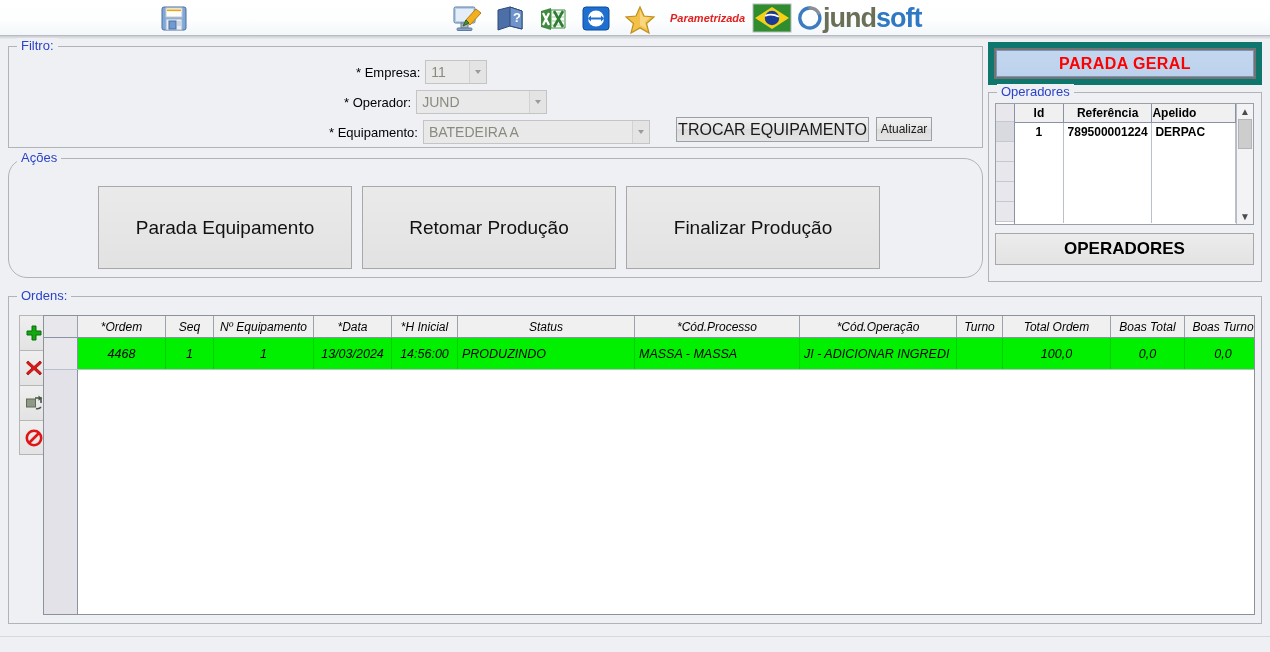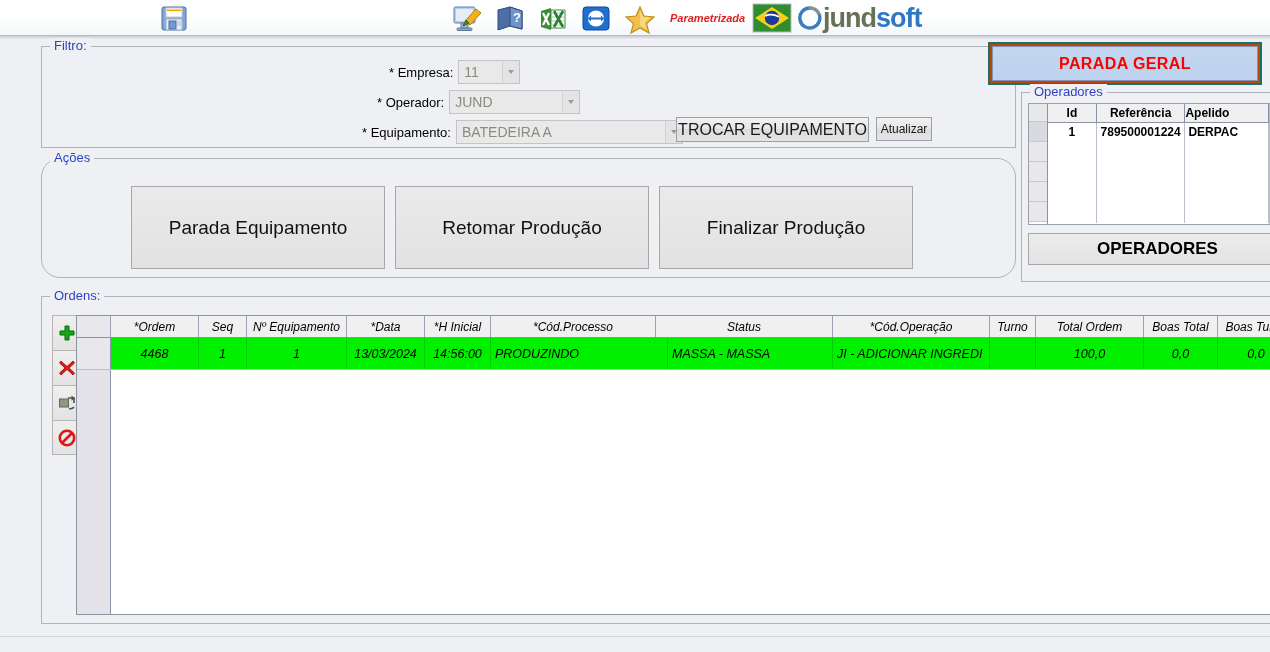--- a/index.html
+++ b/index.html
@@ -25,21 +25,20 @@
   .tb-icon { position: absolute; cursor: pointer; }
 
   
   .ic-save { left: 160px; top: 5px; width: 28px; height: 27px; }
 
   
   .groupbox {
     position: absolute;
     border: 1px solid #b0b4ba;
     background: transparent;
-    margin-left: 33px;
   }
   .groupbox > .gb-title {
     position: absolute; top: -9px; left: 8px;
     background: #eef0f4;
     padding: 0 4px;
     font-size: 13px;
     color: #2a43c8;
     white-space: nowrap;
   }
 
@@ -102,22 +101,22 @@
     background: linear-gradient(to bottom,#eaeaea 0%, #e2e2e2 100%);
     border: 1px solid #a8a8a8;
   }
   #act1 { left: 89px;  width: 254px; }
   #act2 { left: 353px; width: 254px; }
   #act3 { left: 617px; width: 254px; }
 
   
   #parada-wrap {
     position: absolute; left: 988px; top: 42px; width: 274px; height: 43px;
-    border: 2px solid #0f766e;
-    background: #c2410c;
+    border: 6px solid #0f766e;
+    background: #737373;
     padding: 2px;
   }
   #parada-btn {
     width: 100%; height: 100%;
     background: linear-gradient(to bottom,#c3d6ef 0%, #bcd2ec 100%);
     border: 1px solid #8094b5;
     color: #ff0000;
     font-size: 16px; font-weight: bold;
     letter-spacing: .4px;
     display: flex; align-items: center; justify-content: center;
@@ -458,22 +457,22 @@
   </div>
 
   <div class="grid-outer">
     <div class="grid-head">
       <div class="hcell rowsel" style="width:34px;"></div>
       <div class="hcell" style="width:88px;">*Ordem</div>
       <div class="hcell" style="width:48px;">Seq</div>
       <div class="hcell" style="width:100px;">Nº Equipamento</div>
       <div class="hcell" style="width:78px;">*Data</div>
       <div class="hcell" style="width:66px;">*H Inicial</div>
+      <div class="hcell" style="width:177px;">Status</div>
       <div class="hcell" style="width:165px;">*Cód.Processo</div>
-      <div class="hcell" style="width:177px;">Status</div>
       <div class="hcell" style="width:157px;">*Cód.Operação</div>
       <div class="hcell" style="width:46px;">Turno</div>
       <div class="hcell" style="width:108px;">Total Ordem</div>
       <div class="hcell" style="width:74px;">Boas Total</div>
       <div class="hcell" style="width:77px;">Boas Turno</div>
     </div>
 
     <div class="grid-row">
       <div class="dcell rowsel" style="width:34px;"></div>
       <div class="dcell ctr" style="width:88px;">4468</div>

